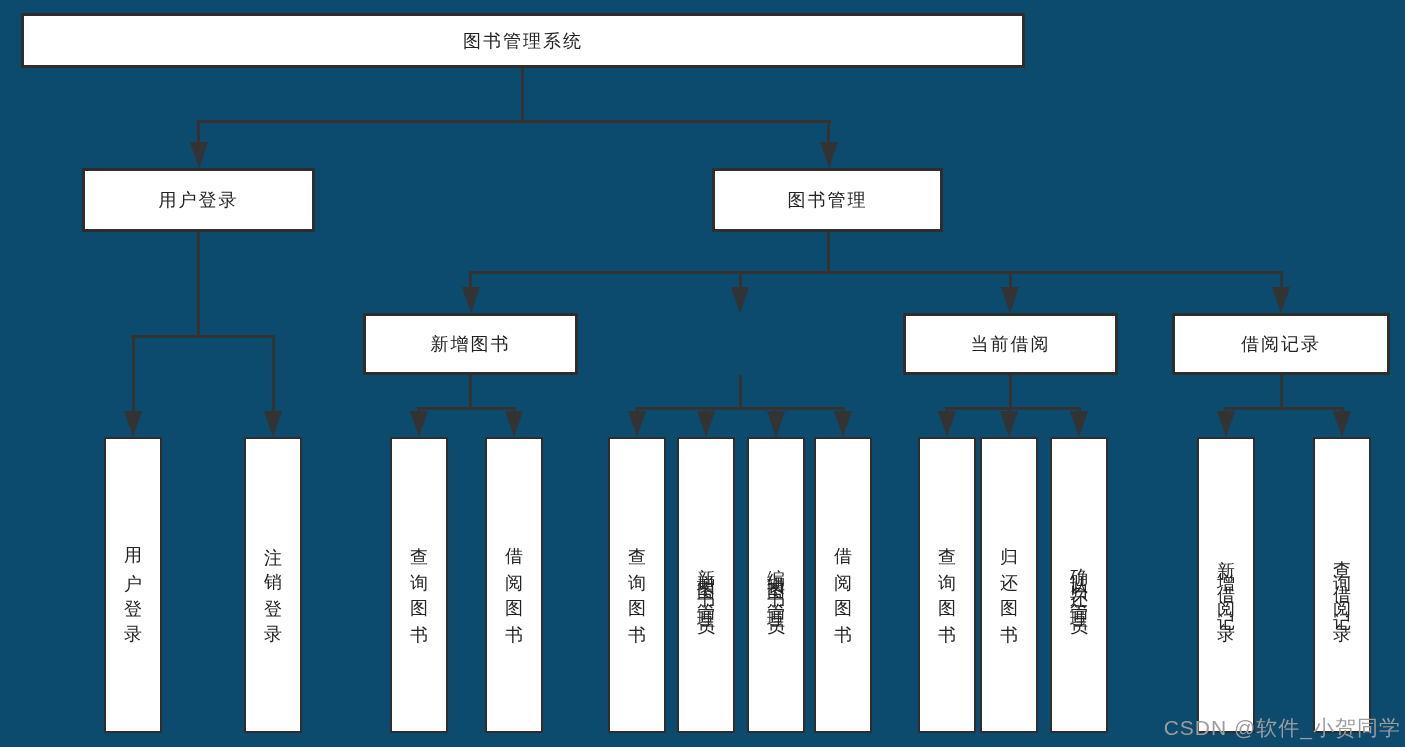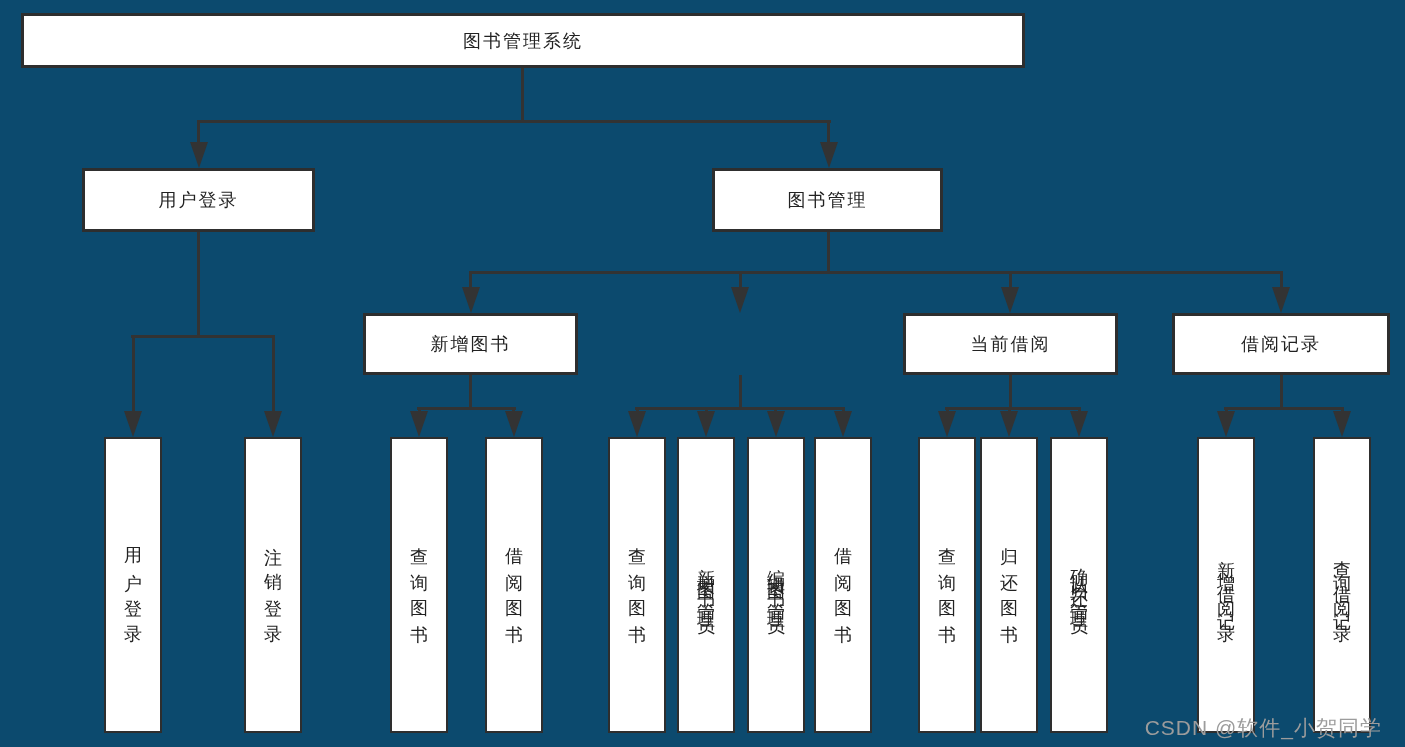--- a/index.html
+++ b/index.html
@@ -24,21 +24,21 @@
   .sp4{letter-spacing:26px;}
   .sp6{letter-spacing:13px;}
   .sp9{letter-spacing:7px;}
   .ln{position:absolute;background:#333333;}
   .arr{
     position:absolute;width:0;height:0;
     border-left:9px solid transparent;border-right:9px solid transparent;
     border-top:26px solid #333333;
   }
   .wm{
-    position:absolute;right:23px;bottom:5px;font-size:21px;
+    position:absolute;right:4px;bottom:5px;font-size:21px;
     color:#9c9c9c;letter-spacing:1px;z-index:5;white-space:nowrap;
   }
 </style>
 </head>
 <body>
 
 <div class="canvas">
 
   <div class="node" style="left:21px;top:13px;width:1004px;height:55px;">
     <span>图书管理系统</span>

